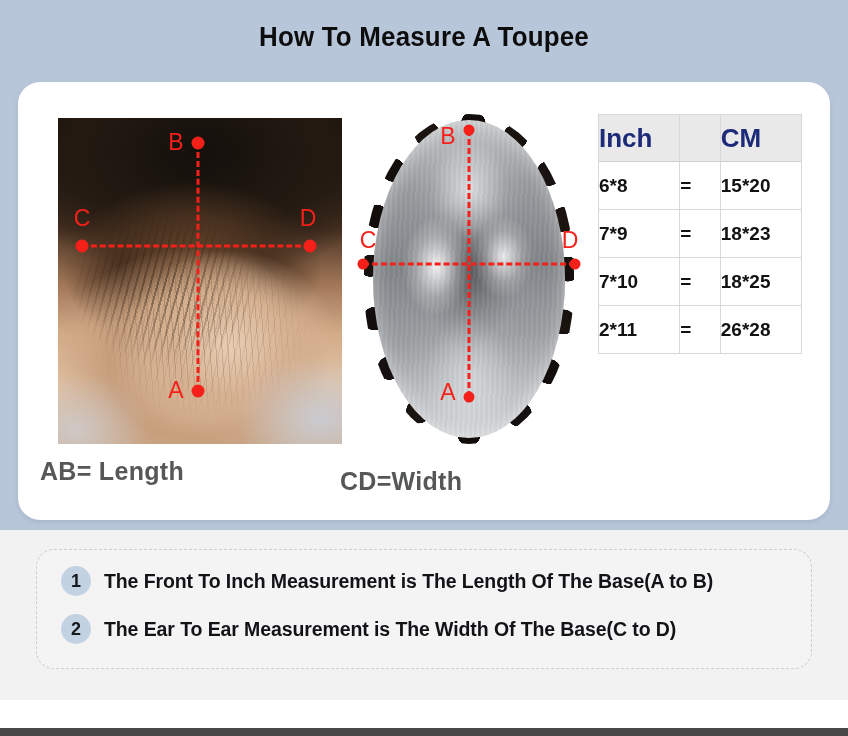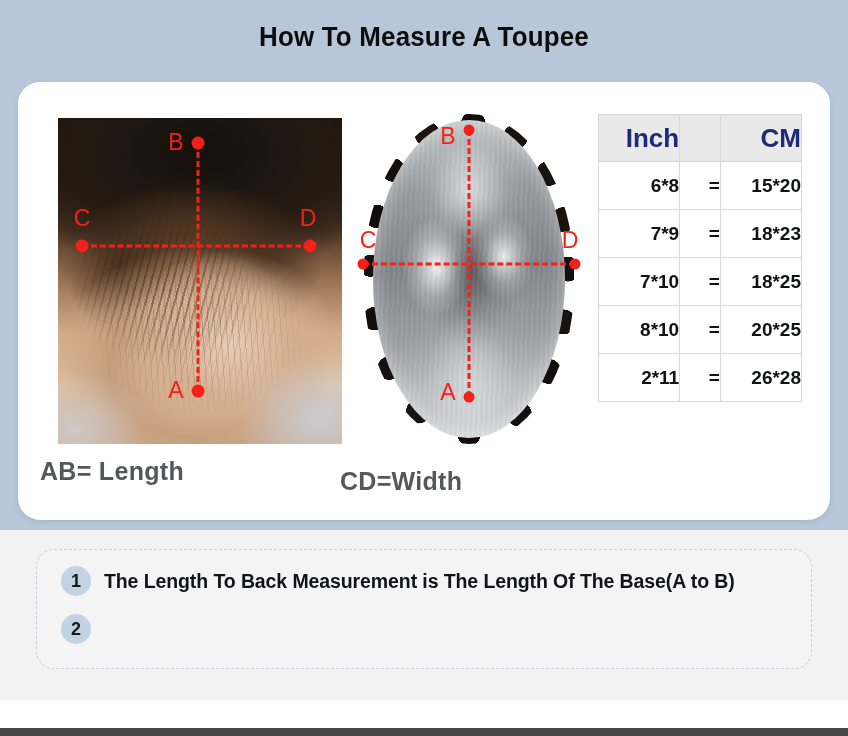--- a/index.html
+++ b/index.html
@@ -212,21 +212,21 @@
     left: 580px; top: 32px;
     width: 204px;
     border: 1px solid #cfcfcf;
     border-collapse: collapse;
     background: #ffffff;
   }
   .size-table td, .size-table th {
     border: 1px solid #d8d8d8;
     padding: 0;
     height: 47px;
-    text-align: right;
+    text-align: left;
     font-size: 19px;
     font-weight: bold;
     color: #111213;
     font-family: "Liberation Sans", sans-serif;
   }
   .size-table thead th {
     background: #e9e9ea;
     color: #1c2a78;
     font-size: 26px;
     height: 46px;
@@ -366,40 +366,36 @@
           <td>7*9</td>
           <td>=</td>
           <td>18*23</td>
         </tr>
         <tr>
           <td>7*10</td>
           <td>=</td>
           <td>18*25</td>
         </tr>
         <tr>
-          <td>8*10</td>
-          <td>=</td>
-          <td>20*25</td>
-        </tr>
-        <tr>
           <td>2*11</td>
           <td>=</td>
           <td>26*28</td>
         </tr>
       </tbody>
     </table>
 
   </div>
 
   <div class="notes">
     <div class="note-row r1">
       <div class="note-badge">1</div>
-      <div class="note-text">The Length To Back Measurement is The Length Of The Base(A to B)</div>
+      <div class="note-text">The Front To Inch Measurement is The Length Of The Base(A to B)</div>
     </div>
     <div class="note-row r2">
       <div class="note-badge">2</div>
+      <div class="note-text">The Ear To Ear Measurement is The Width Of The Base(C to D)</div>
     </div>
   </div>
 
   <div class="band-white"></div>
   <div class="band-dark"></div>
 
 </div>
 
 </body></html>

